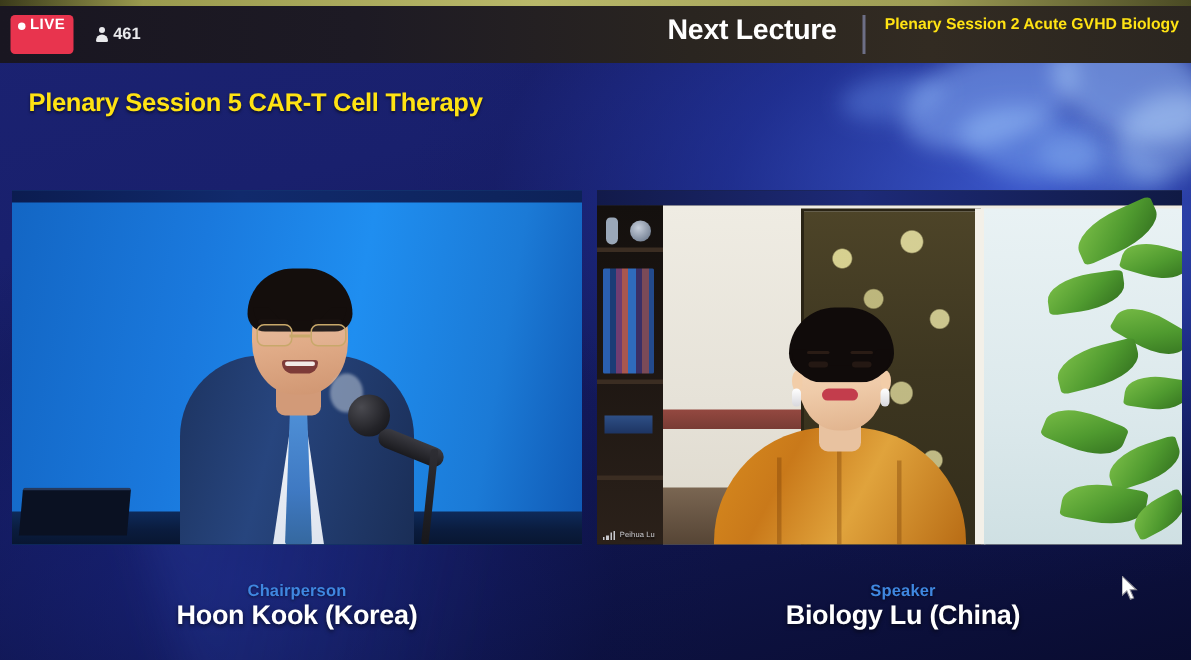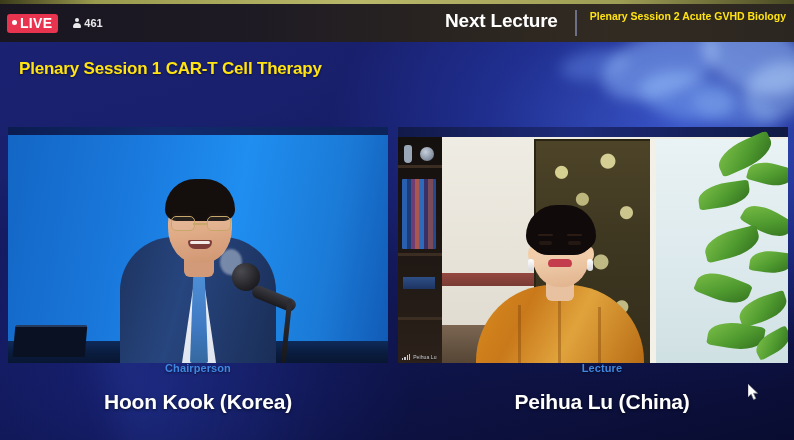--- a/index.html
+++ b/index.html
@@ -71,23 +71,23 @@
     box-sizing: border-box;
     padding: 0 6px 0 7px;
   }
 
   .live-badge {
     display: inline-flex;
     align-items: center;
     gap: 3px;
     background: #e8344e;
     border-radius: 3px;
-    padding: 2px 6px 3px 5px;
+    padding: 2px 6px 14px 5px;
     color: #ffffff;
-    font-size: 14px;
+    font-size: 10px;
     font-weight: bold;
     letter-spacing: 0.3px;
     line-height: 1;
   }
   .live-dot {
     width: 5px; height: 5px;
     border-radius: 50%;
     background: #ffffff;
     display: inline-block;
   }
@@ -583,39 +583,39 @@
     display: block;
   }
   .signal-icon i:nth-child(1) { height: 2px; }
   .signal-icon i:nth-child(2) { height: 3.5px; }
   .signal-icon i:nth-child(3) { height: 5px; }
   .signal-icon i:nth-child(4) { height: 6px; }
 
   
   .name-block {
     position: absolute;
-    top: 362px;
+    top: 388px;
     text-align: center;
     width: 300px;
   }
   .name-left  { left: 48px; }
   .name-right { left: 452px; }
   .role {
     color: #3f87e0;
     font-size: 11px;
     font-weight: bold;
     letter-spacing: 0.1px;
     text-shadow: 0 1px 2px rgba(0,0,0,0.5);
   }
   .person-name {
     color: #ffffff;
-    font-size: 21px;
+    font-size: 18px;
     font-weight: bold;
     letter-spacing: -0.2px;
-    margin-top: 16px;
+    margin-top: 0;
     text-shadow: 0 1px 3px rgba(0,0,0,0.6);
     white-space: nowrap;
   }
 
   
   .cursor {
     position: absolute;
     left: 748px; top: 384px;
     width: 12px; height: 18px;
     pointer-events: none;
@@ -652,21 +652,21 @@
     <div class="header-right">
       <div class="next-lecture">Next Lecture</div>
       <div class="hdr-divider"></div>
       <div class="session-block">
         <div class="session-line1">Plenary Session 2   Acute GVHD Biology</div>
       </div>
     </div>
   </div>
 
   <div class="title-wrap">
-    <div class="title-session">Plenary Session 1   CAR-T Cell Therapy</div>
+    <div class="title-session">Plenary Session 5   CAR-T Cell Therapy</div>
   </div>
 
   <div class="tile tile-left">
     <div class="stage-bg"></div>
     <div class="stage-topband"></div>
     <div class="desk"></div>
     <div class="laptop"></div>
 
     <div class="m-body"></div>
     <div class="m-shirt"></div>
@@ -746,22 +746,22 @@
       <span>Peihua Lu</span>
     </div>
   </div>
 
   <div class="name-block name-left">
     <div class="role">Chairperson</div>
     <div class="person-name">Hoon Kook (Korea)</div>
   </div>
 
   <div class="name-block name-right">
-    <div class="role">Lecture</div>
-    <div class="person-name">Peihua Lu (China)</div>
+    <div class="role">Speaker</div>
+    <div class="person-name">Biology Lu (China)</div>
   </div>
 
   <svg class="cursor" viewBox="0 0 12 18">
     <polygon points="0,0 0,13 3.2,10 5.6,15.5 7.8,14.6 5.4,9.2 9.6,9.2" fill="#ffffff" stroke="#ararara" stroke-width="0"></polygon>
     <polygon points="0,0 0,13 3.2,10 5.6,15.5 7.8,14.6 5.4,9.2 9.6,9.2" fill="none" stroke="#8c8c94" stroke-width="0.7"></polygon>
   </svg>
 
 </div>
 
 </body></html>

